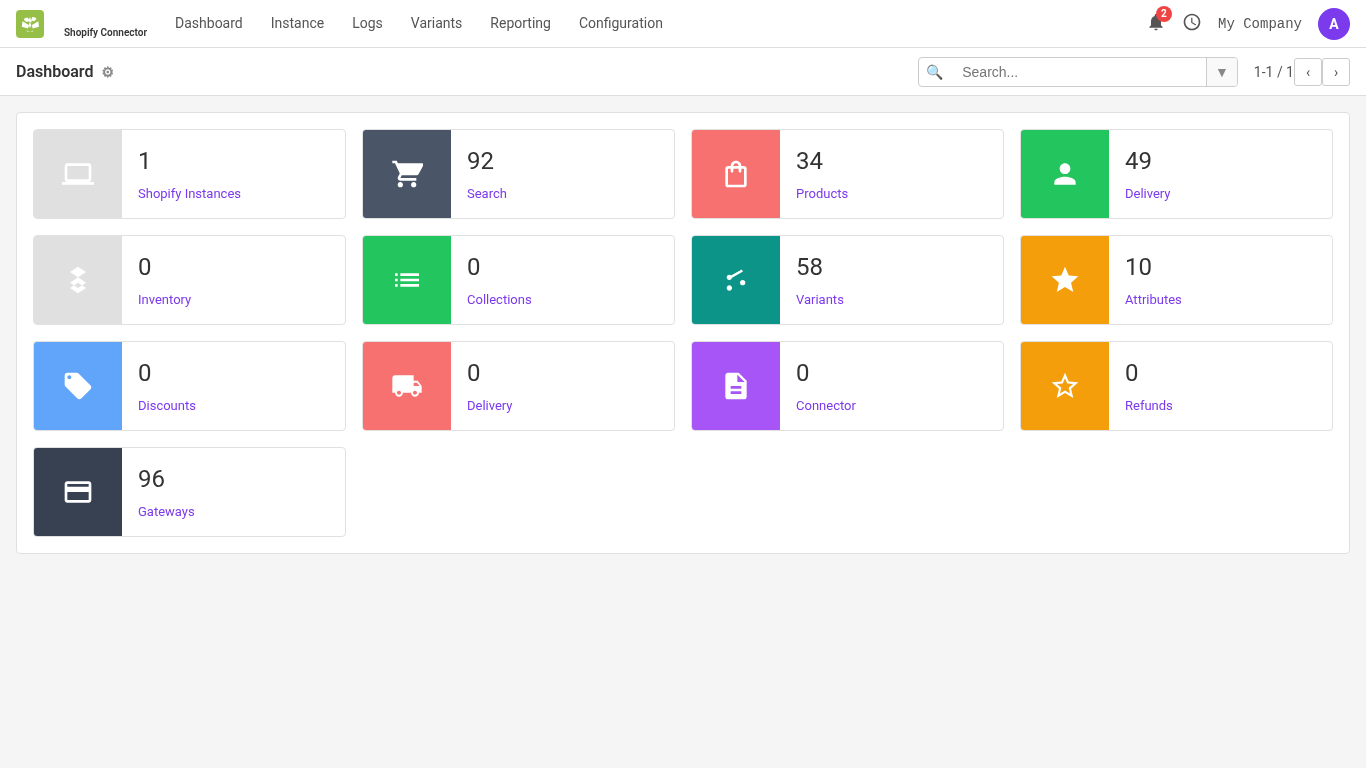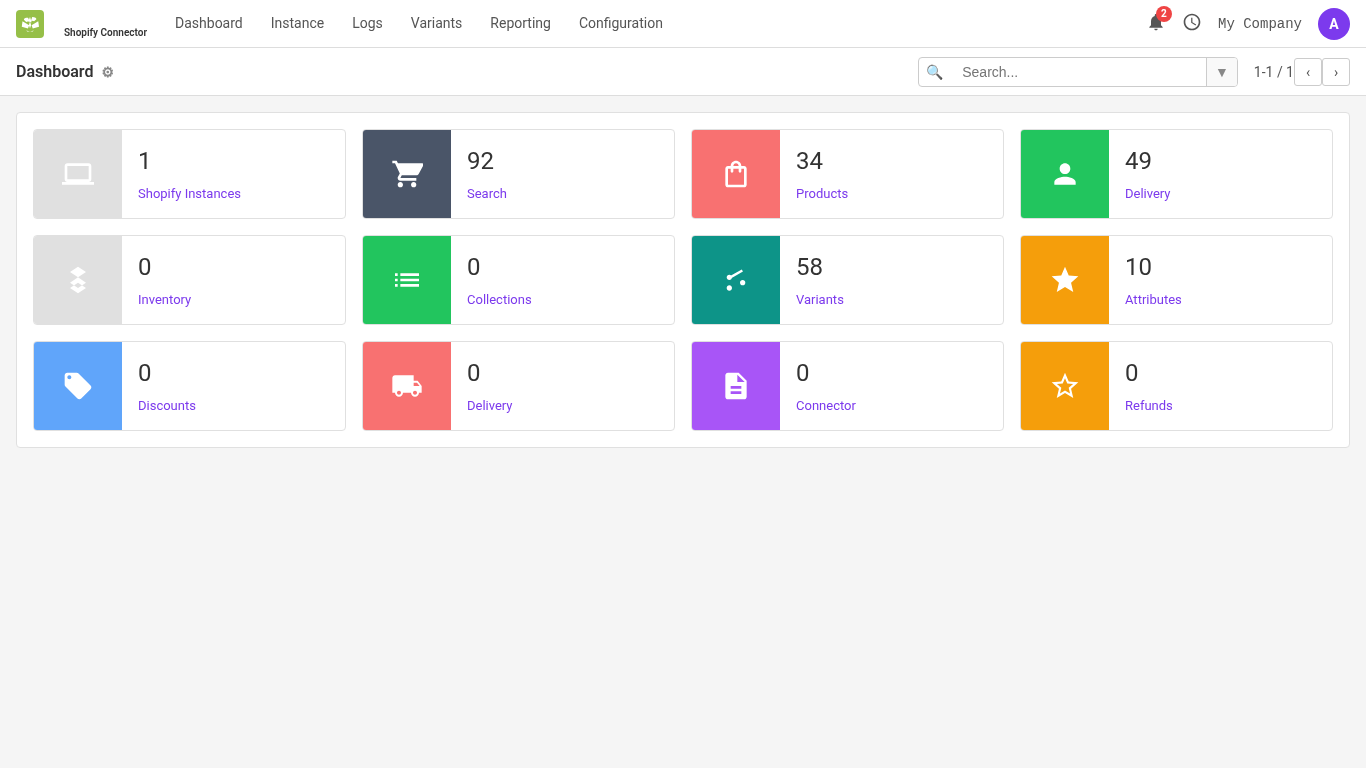--- a/index.html
+++ b/index.html
@@ -397,15 +397,26 @@
           <div class="card-icon-block" style="background: rgb(245, 158, 11);">
             <svg class="svg-icon" viewBox="0 0 24 24">
               <path d="M22 9.24l-7.19-.62L12 2 9.19 8.63 2 9.24l5.46 4.73L5.82 21 12 17.27 18.18 21l-1.63-7.03L22 9.24zM12 15.4l-3.76 2.27 1-4.28-3.32-2.88 4.38-.38L12 6.1l1.71 4.04 4.38.38-3.32 2.88 1 4.28L12 15.4z"></path>
             </svg>
           </div>
           <div class="card-body">
             <div class="card-count">0</div>
             <div class="card-label">Refunds</div>
           </div>
         </div>
+        <div class="card">
+          <div class="card-icon-block" style="background: rgb(55, 65, 81);">
+            <svg class="svg-icon" viewBox="0 0 24 24">
+              <path d="M20 4H4c-1.11 0-2 .89-2 2v12c0 1.11.89 2 2 2h16c1.11 0 2-.89 2-2V6c0-1.11-.89-2-2-2zm0 14H4v-6h16v6zm0-10H4V6h16v2z"></path>
+            </svg>
+          </div>
+          <div class="card-body">
+            <div class="card-count">96</div>
+            <div class="card-label">Gateways</div>
+          </div>
+        </div>
       </div>
   </div>
 </div>
 
 </body></html>

